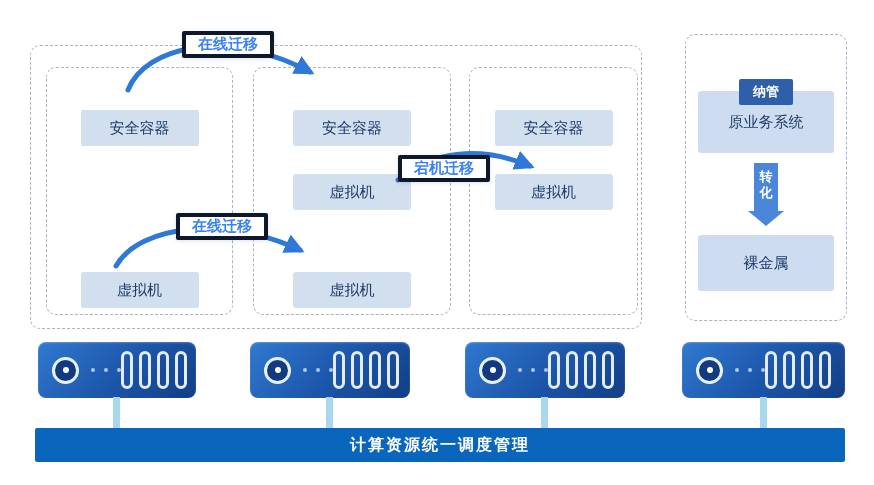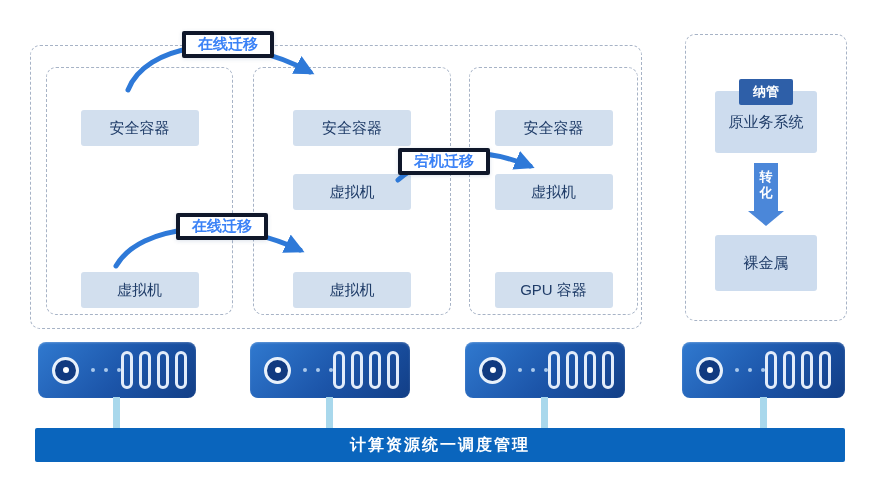--- a/index.html
+++ b/index.html
@@ -24,33 +24,33 @@
     border-radius:3px;white-space:nowrap;
   }
   .pos-top{top:22px;margin-top:20px;} .pos-mid{top:106px;} .pos-bot{top:204px;}
   
   .flow-label{
     position:absolute;background:#ffffff;color:#3b82f6;font-size:15px;font-weight:bold;
     padding:0 12px;border:4px solid #0f172a;box-shadow:0 1px 4px rgba(20,60,120,.15);
     z-index:6;white-space:nowrap;border-radius:2px;
   }
   .lbl-top{left:182px;top:31px;}
-  .lbl-mid{left:398px;top:148px;font-family:Liberation Mono, monospace;}
+  .lbl-mid{left:398px;top:155px;font-family:Liberation Mono, monospace;}
   .lbl-bot{left:176px;top:213px;}
   
   .arrows{position:absolute;left:0;top:0;z-index:5;pointer-events:none;}
   .arrow{fill:none;stroke:#2e79d8;stroke-width:5;stroke-linecap:round;}
   
   .badge{
     position:absolute;left:50%;transform:translateX(-50%);top:44px;z-index:3;
     background:#2e5fa8;color:#ffffff;font-size:13px;font-weight:bold;
     padding:4px 14px;border-radius:2px;white-space:nowrap;
   }
   .big-box{
-    position:absolute;left:50%;transform:translateX(-50%);width:102px;
+    position:absolute;left:50%;transform:translateX(-50%);width:136px;
     background:#cddcee;color:#1f3c68;font-size:15px;border-radius:3px;
     display:flex;align-items:center;justify-content:center;z-index:2;white-space:nowrap;
   }
   .src-box{top:56px;height:62px;}
   .dst-box{top:200px;height:56px;}
   .tr-body{
     position:absolute;left:50%;transform:translateX(-50%);top:128px;width:24px;height:48px;
     background:#4b87d9;color:#ffffff;font-size:13px;font-weight:bold;line-height:16px;
     text-align:center;word-break:break-all;padding-top:6px;box-sizing:border-box;z-index:2;
   }
@@ -102,21 +102,20 @@
       <div class="vm-box pos-bot">虚拟机</div>
     </div>
     <div class="col col2">
       <div class="vm-box pos-top">安全容器</div>
       <div class="vm-box pos-mid">虚拟机</div>
       <div class="vm-box pos-bot">虚拟机</div>
     </div>
     <div class="col col3">
       <div class="vm-box pos-top">安全容器</div>
       <div class="vm-box pos-mid">虚拟机</div>
-      <div class="vm-box pos-bot">GPU 容器</div>
     </div>
   </div>
 
   <div class="cluster cluster-right">
     <div class="badge">纳管</div>
     <div class="big-box src-box">原业务系统</div>
     <div class="tr-body">转化</div>
     <div class="tr-head"></div>
     <div class="big-box dst-box">裸金属</div>
   </div>

